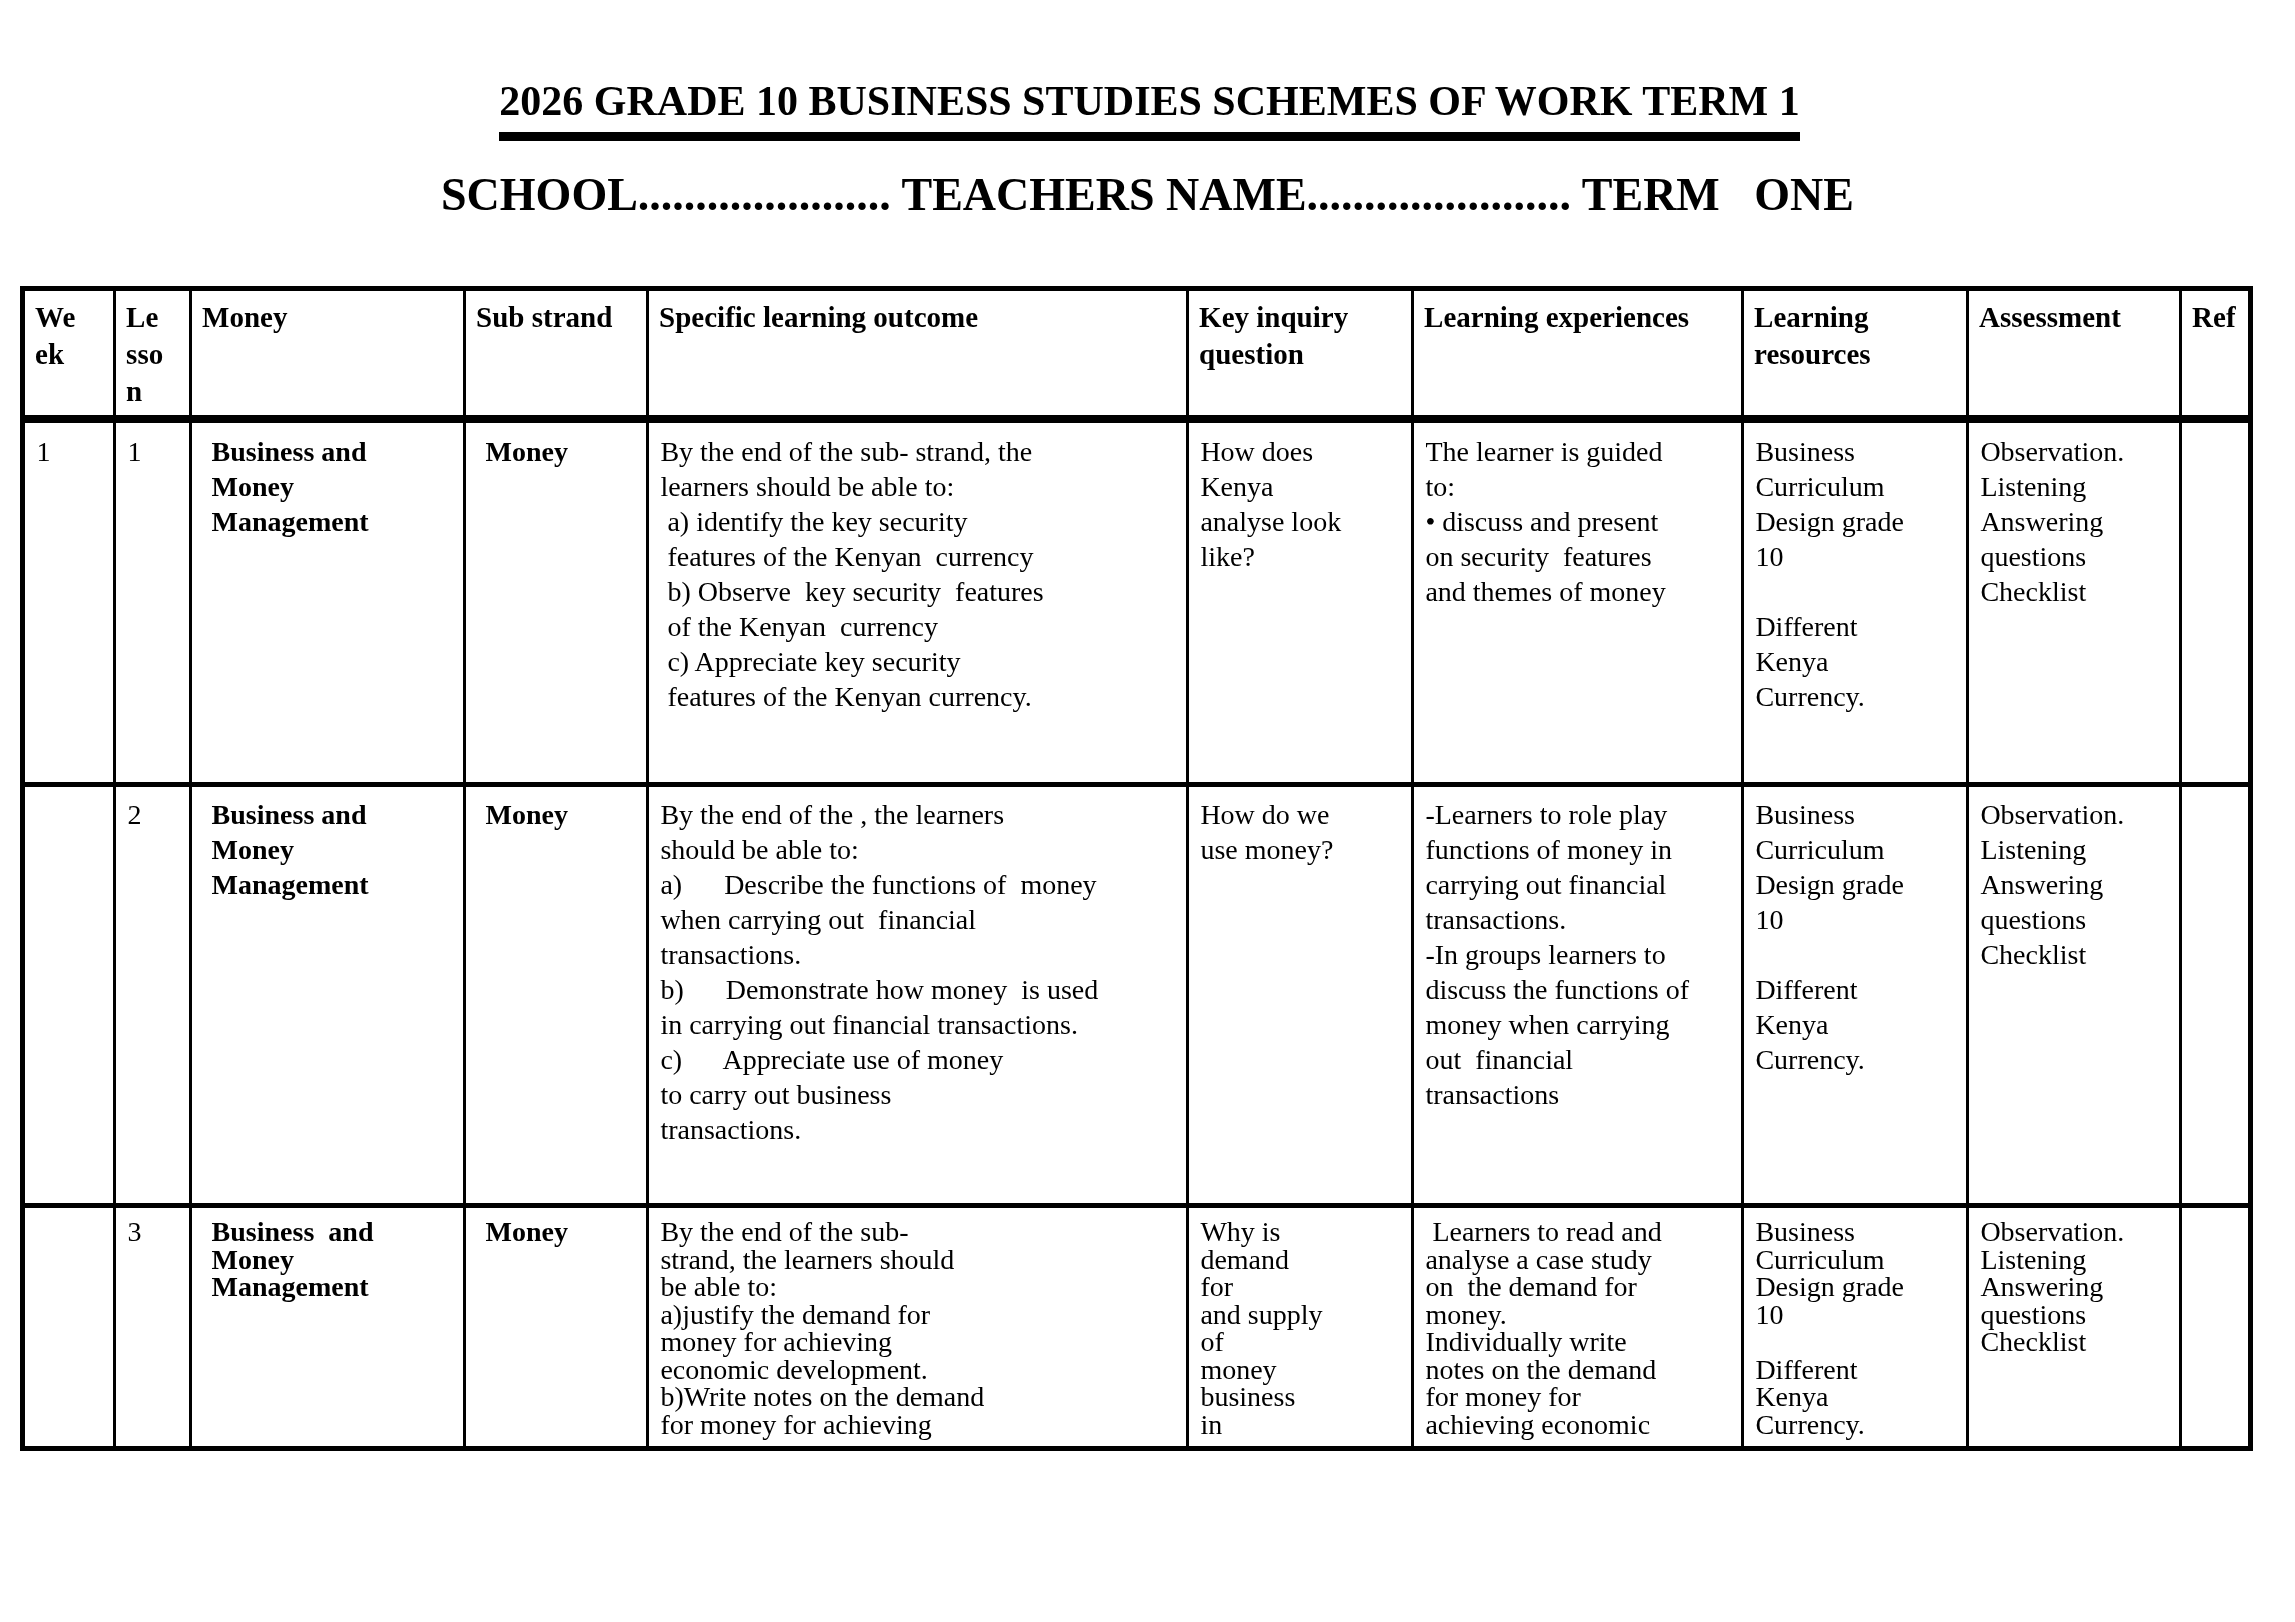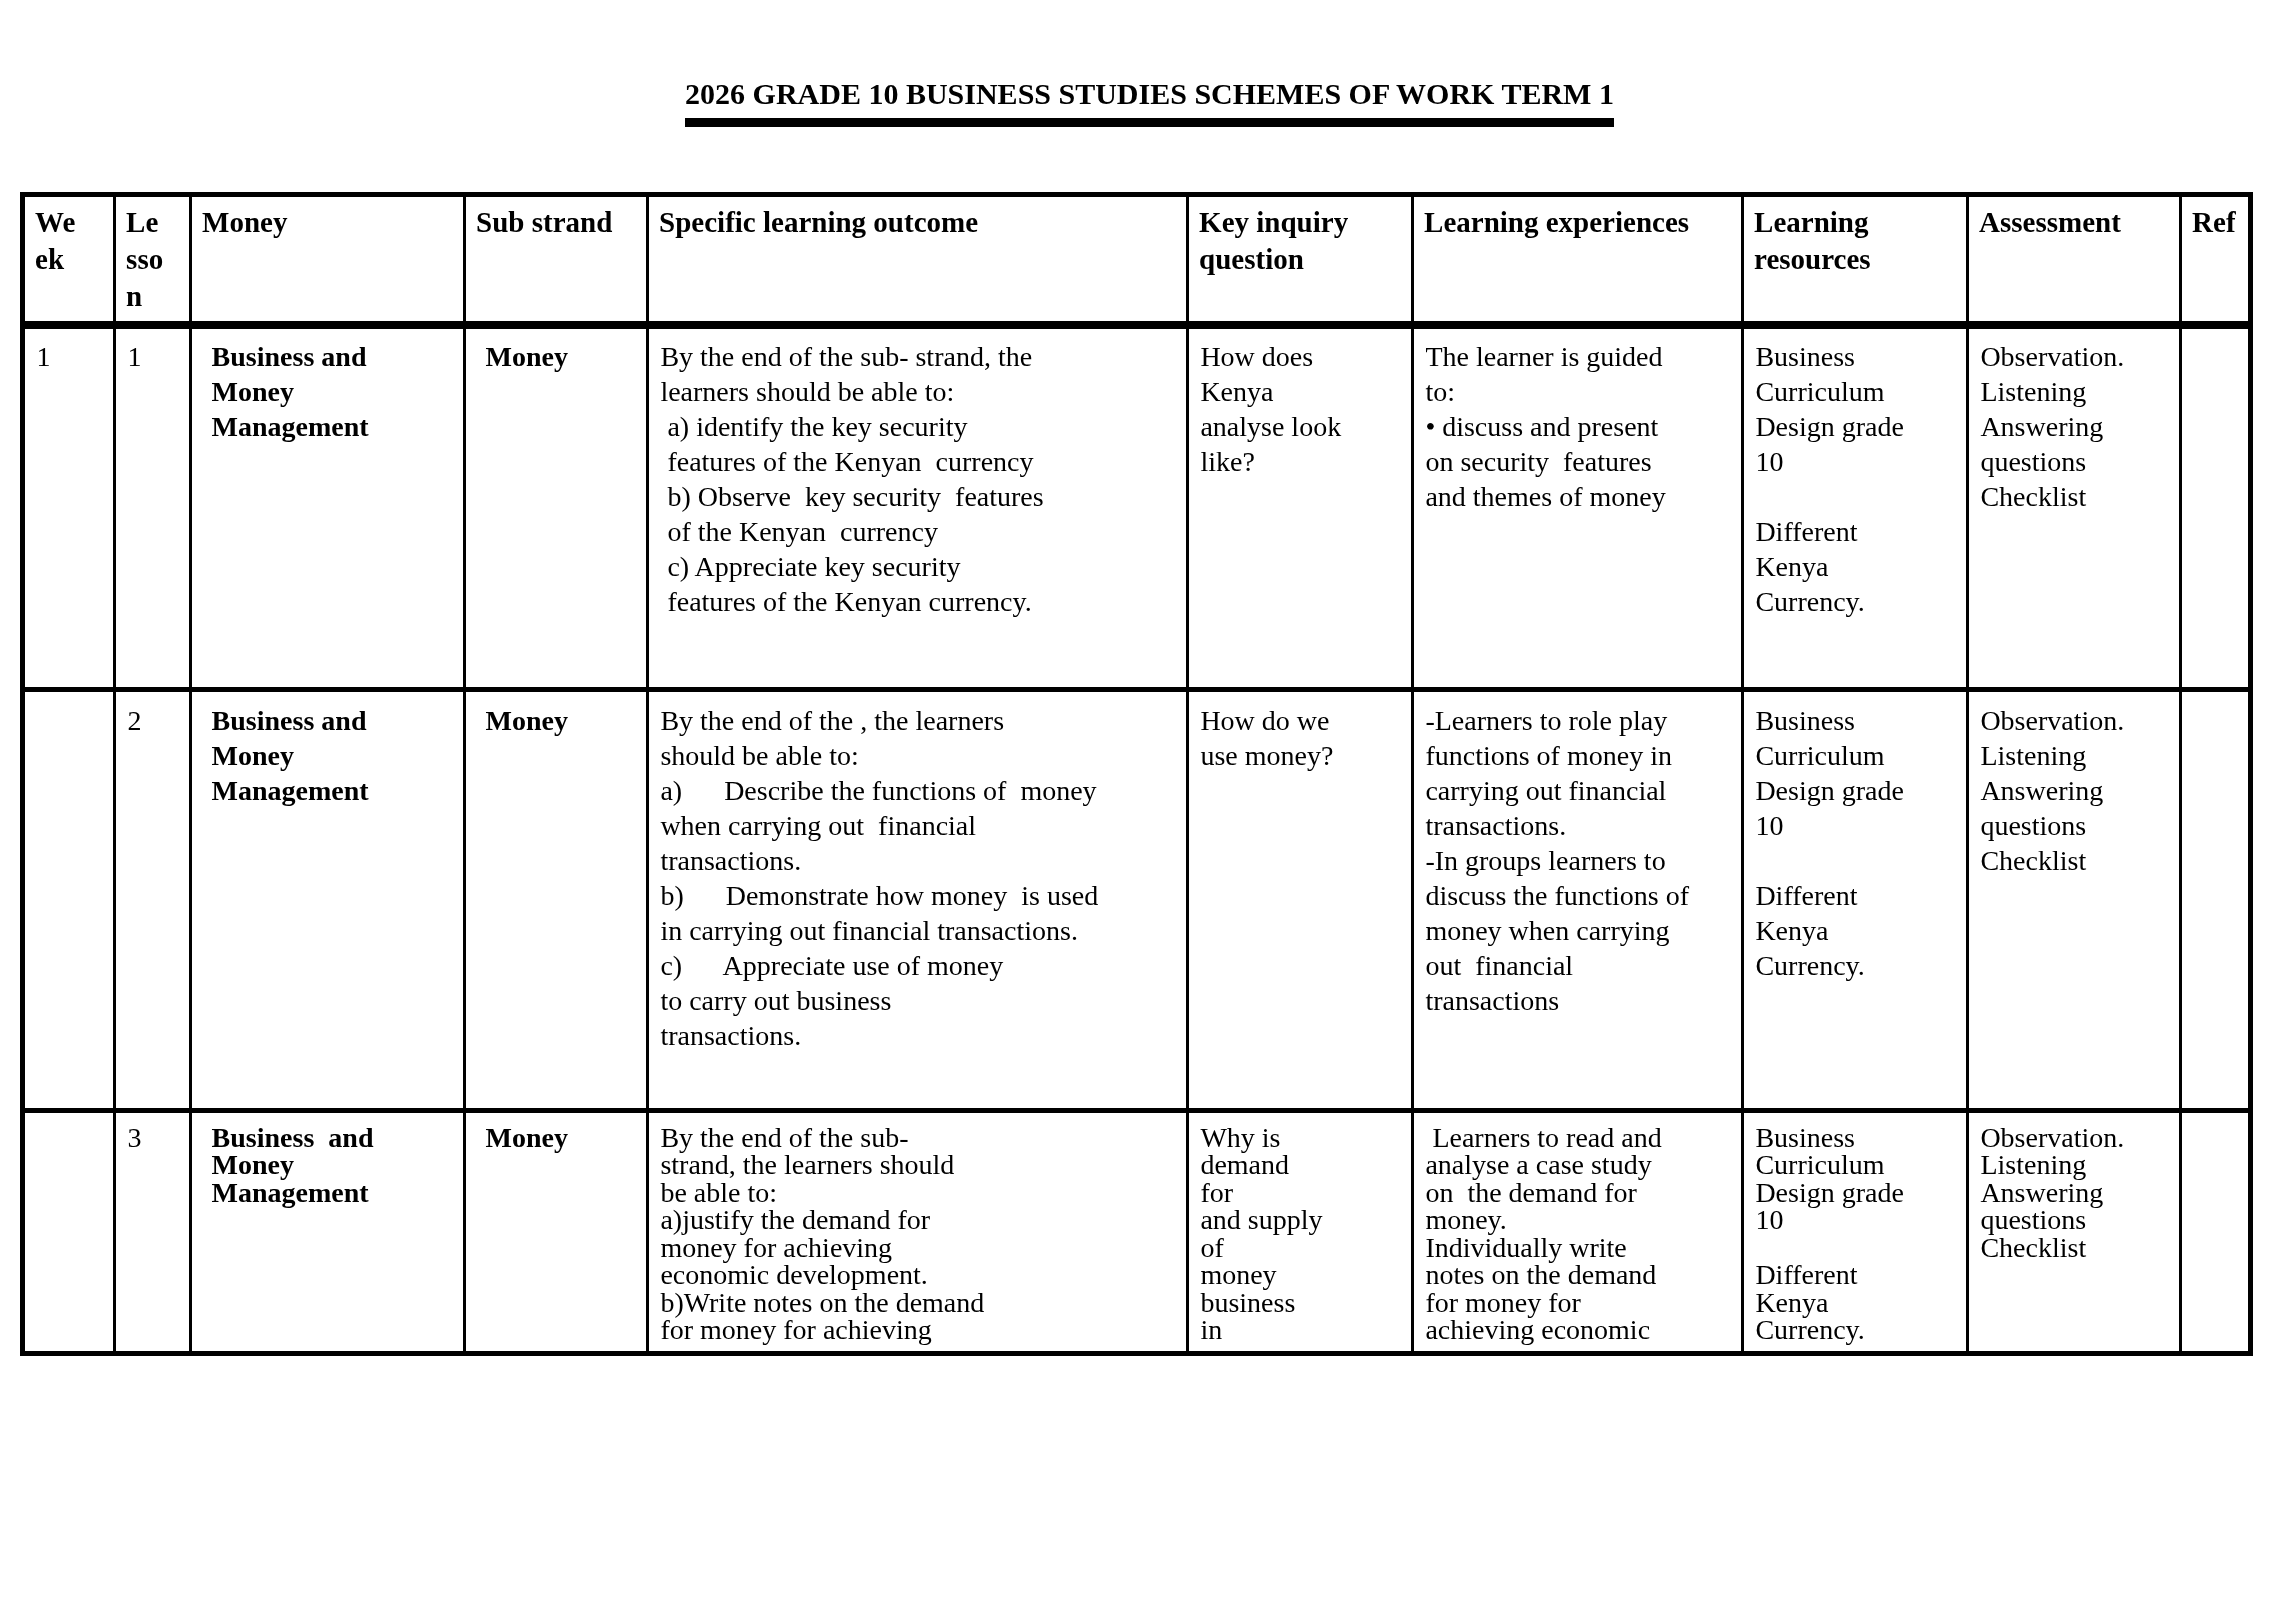--- a/index.html
+++ b/index.html
@@ -16,21 +16,21 @@
   }
   .page {
     width: 2295px;
     height: 1623px;
     background: #ffffff;
     overflow: hidden;
   }
   .doc-title {
     text-align: center;
     margin: 77px 0 0 4px;
-    font-size: 30px;
+    font-size: 42px;
     font-weight: bold;
     letter-spacing: 0px;
   }
   .doc-title .underline {
     border-bottom: 9.2px solid #000000;
     padding-bottom: 6.5px;
     display: inline-block;
   }
   .subtitle {
     text-align: center;
@@ -76,20 +76,21 @@
     padding-left: 20px;
   }
 </style>
 </head>
 <body>
 
 <div class="page">
 
   <h1 class="doc-title"><span class="underline">2026 GRADE 10 BUSINESS STUDIES SCHEMES OF WORK TERM 1</span></h1>
 
+  <div class="subtitle">SCHOOL...................... TEACHERS NAME....................... TERM   ONE</div>
 
   <table class="schemes">
     <colgroup>
       <col style="width:92px">
       <col style="width:76px">
       <col style="width:274px">
       <col style="width:183px">
       <col style="width:540px">
       <col style="width:225px">
       <col style="width:330px">

